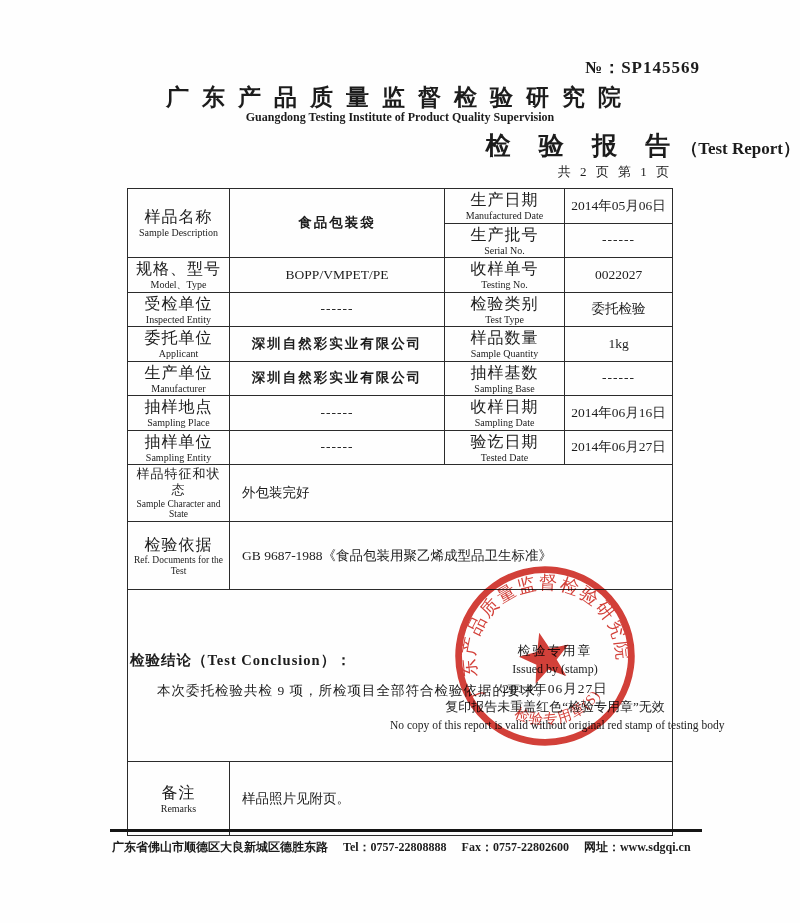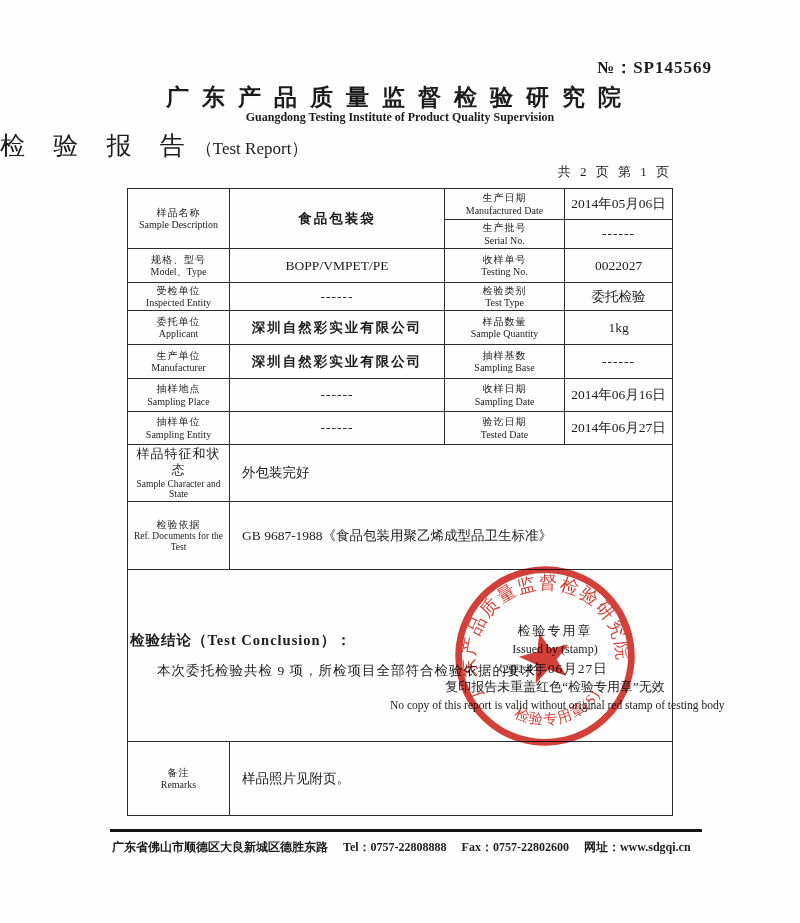--- a/index.html
+++ b/index.html
@@ -2,35 +2,35 @@
 <html><head>
 <meta charset="utf-8">
 <style>
   html,body{margin:0;padding:0;background:#e8e8e8;}
   .page{
     position:relative;width:800px;height:923px;margin:0 auto;
     background:#fefefe;overflow:hidden;
     font-family:"Liberation Serif","DejaVu Serif",serif;color:#1c1c1c;
   }
   
-  .report-no{position:absolute;top:56px;right:88px;font-size:17px;font-weight:bold;letter-spacing:1px;margin-left:48px;}
+  .report-no{position:absolute;top:56px;right:100px;font-size:17px;font-weight:bold;letter-spacing:1px;margin-left:48px;}
   .title-cn{position:absolute;top:82px;left:0;width:100%;text-align:center;
             font-size:23px;font-weight:bold;letter-spacing:13px;}
   .title-en{position:absolute;top:110px;left:0;width:100%;text-align:center;
             font-size:12px;font-weight:bold;}
-  .report-title{position:absolute;top:129px;left:0;width:100%;text-align:left;font-weight:normal;}
+  .report-title{position:absolute;top:129px;left:0;width:100%;text-align:right;font-weight:bold;}
   .report-title .cnbig{font-size:25px;letter-spacing:11px;}
   .report-title .enbig{font-size:17px;letter-spacing:0;}
   .page-info{position:absolute;top:163px;right:128px;font-size:13px;letter-spacing:3px;}
 
   
   table.info{position:absolute;left:127px;top:188px;width:545px;border-collapse:collapse;table-layout:fixed;}
   table.info td{border:1.5px solid #2b2b2b;vertical-align:middle;padding:1px 2px;overflow:visible;}
   td.lbl{text-align:center;}
-  td.lbl .cn{font-size:10px;letter-spacing:1px;line-height:1.25;}
+  td.lbl .cn{font-size:16px;letter-spacing:1px;line-height:1.25;}
   td.lbl .en{font-size:10px;line-height:1.15;}
   td.val{text-align:center;font-size:13.5px;}
   td.val.bsp{font-weight:bold;letter-spacing:2px;}
   td.val.leftal{text-align:left;padding-left:12px;}
   .dash{letter-spacing:1px;}
 
   
   td.conc{vertical-align:top;position:relative;padding:12px 12px;}
   .conc-heading{font-size:14.5px;font-weight:bold;letter-spacing:1px;}
   .conc-body{font-size:13.5px;margin-top:12px;text-indent:2em;letter-spacing:1px;}

